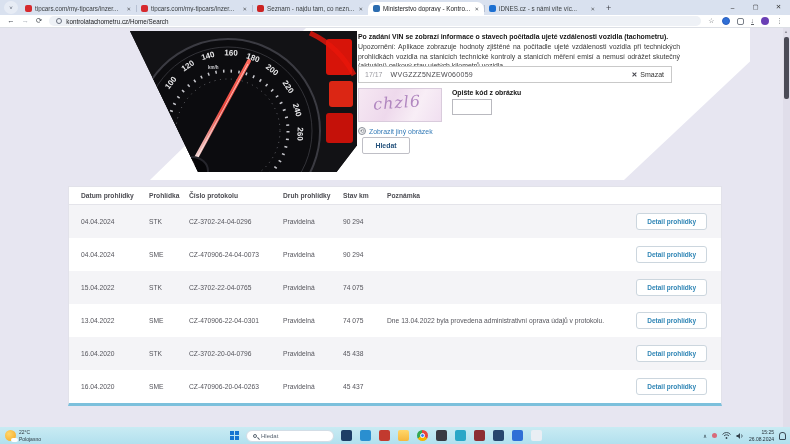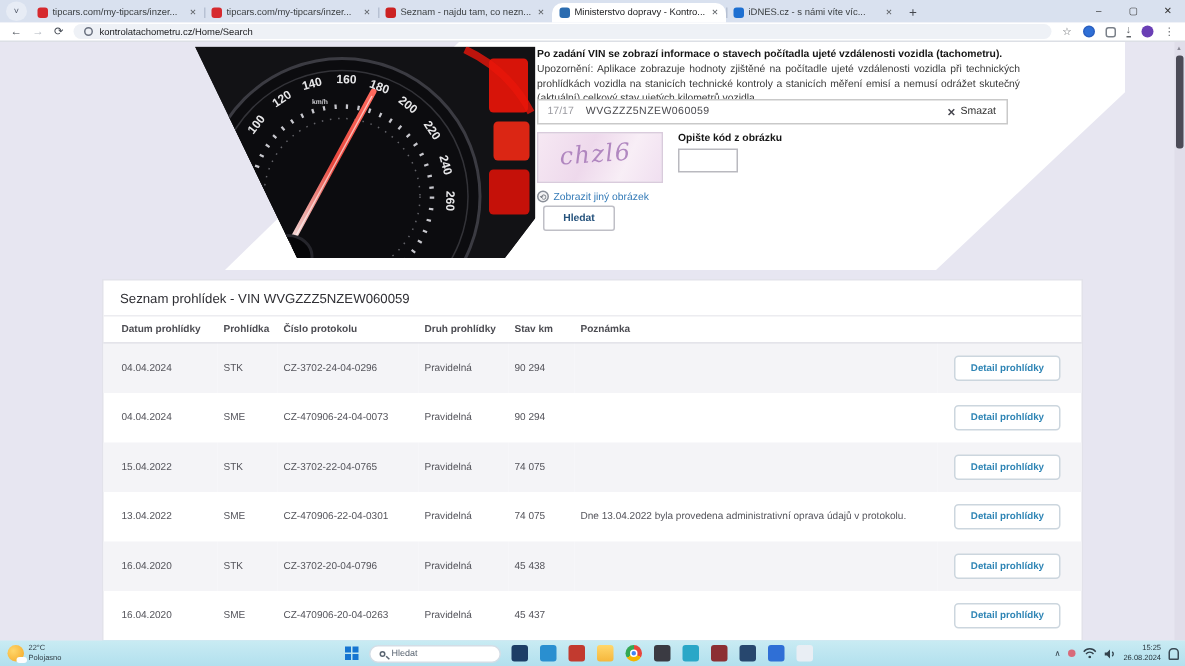--- a/index.html
+++ b/index.html
@@ -229,21 +229,20 @@
       <div class="captcha-label">Opište kód z obrázku</div>
       <input class="captcha-input" value="" style="">
       <div class="refresh-link">
         <span class="refresh-ico">⟲</span>
         <span>Zobrazit jiný obrázek</span>
       </div>
       <div class="hledat-btn">Hledat</div>
     </div>
 
     <div class="card">
-      <div class="card-title">Seznam prohlídek - VIN WVGZZZ5NZEW060059</div>
       <table class="insp">
         <colgroup>
           <col class="c-date">
             <col class="c-sta">
             <col class="c-prot">
             <col class="c-kind">
             <col class="c-km">
             <col class="c-note">
             <col class="c-act">
         </colgroup>

